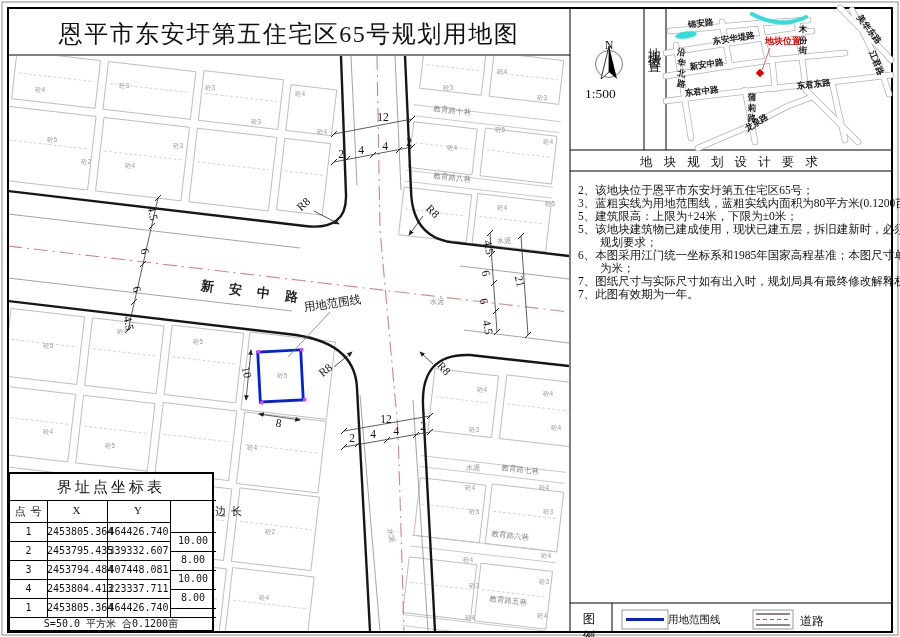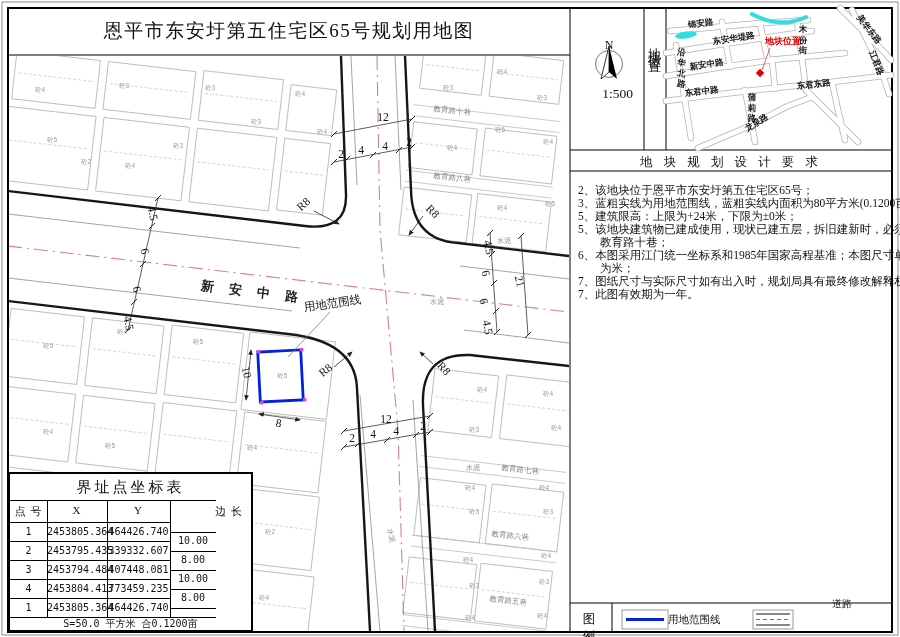--- a/index.html
+++ b/index.html
@@ -25,33 +25,33 @@
   .dline{stroke:#333;stroke-width:.8;}
   .tick{stroke:#222;stroke-width:1;}
   .parcel{fill:none;stroke:#0022dd;stroke-width:2.8;}
   .pdot{fill:#f040f0;}
   .leader{stroke:#777;stroke-width:.8;fill:none;}
   .rarr{stroke:#222;stroke-width:.8;fill:none;}
   .mmg{stroke:#b2b2b2;stroke-width:6.5;fill:none;stroke-linecap:round;stroke-linejoin:round;}
   .mmw{stroke:#ffffff;stroke-width:5;fill:none;stroke-linecap:round;stroke-linejoin:round;}
   .frameln{stroke:#000;stroke-width:1;}
   
-  #title{left:8px;top:18px;width:562px;text-align:center;font-size:19px;letter-spacing:1.5px;}
+  #title{left:8px;top:18px;width:562px;text-align:center;font-size:24px;letter-spacing:1.5px;}
   #north-n{left:598px;top:38px;width:22px;text-align:center;font-size:12px;}
-  #scale{left:585px;top:86px;width:48px;text-align:right;font-size:13.5px;}
+  #scale{left:585px;top:86px;width:48px;text-align:left;font-size:13.5px;}
   #side-label{left:645px;top:37px;height:80px;writing-mode:vertical-rl;letter-spacing:4px;font-size:13px;}
   #req-header{left:570px;top:154px;width:322px;text-align:center;font-size:12.5px;letter-spacing:4px;}
   #notes{left:578px;top:184px;width:310px;font-size:11.5px;line-height:13px;}
   .note-line{white-space:nowrap;}
   .note-cont{padding-left:22px;}
   #legend-title{left:570px;top:611px;width:44px;text-align:center;font-size:12.5px;letter-spacing:6px;}
   #legend-l1{left:668px;top:613px;width:90px;font-size:10.5px;}
-  #legend-l2{left:800px;top:597px;width:44px;font-size:10px;margin-left:32px;}
+  #legend-l2{left:800px;top:613px;width:44px;font-size:12px;}
   
-  #ctable{left:8px;top:472px;width:245px;height:160px;border:2px solid #000;background:#fff;box-sizing:border-box;}
+  #ctable{left:8px;top:472px;width:206px;height:160px;border:2px solid #000;background:#fff;box-sizing:border-box;}
   #ct-title{position:absolute;left:0;top:4px;width:100%;text-align:center;font-size:15px;letter-spacing:3px;}
   .ct-cell{position:absolute;text-align:center;font-size:10px;font-family:"DejaVu Sans Mono",monospace;}
   .ct-head{position:absolute;text-align:center;font-size:11px;letter-spacing:1px;font-family:"Liberation Serif",serif;}
   .tl-h{position:absolute;height:0;border-top:1px solid #000;}
   .tl-v{position:absolute;width:0;border-left:1px solid #000;}
   #ct-footer{position:absolute;left:0;top:143px;width:100%;text-align:center;font-size:10px;font-family:"DejaVu Sans Mono",monospace;}
 </style>
 </head>
 <body>
 
@@ -416,21 +416,21 @@
 <div class="ov" id="title">恩平市东安圩第五住宅区65号规划用地图</div>
 <div class="ov" id="north-n">N</div>
 <div class="ov" id="scale">1:500</div>
 <div class="ov" id="side-label">地块位置</div>
 <div class="ov" id="req-header">地 块 规 划 设 计 要 求</div>
 <div class="ov" id="notes">
       <div class="note-line">2、该地块位于恩平市东安圩第五住宅区65号；</div>
       <div class="note-line">3、蓝粗实线为用地范围线，蓝粗实线内面积为80平方米(0.1200亩)；</div>
       <div class="note-line">5、建筑限高：上限为+24米，下限为±0米；</div>
       <div class="note-line">5、该地块建筑物已建成使用，现状已建五层，拆旧建新时，必须符合</div>
-      <div class="note-line note-cont">教育路十巷；</div>
+      <div class="note-line note-cont">规划要求；</div>
       <div class="note-line">6、本图采用江门统一坐标系和1985年国家高程基准；本图尺寸单位</div>
       <div class="note-line note-cont">为米；</div>
       <div class="note-line">7、图纸尺寸与实际尺寸如有出入时，规划局具有最终修改解释权；</div>
       <div class="note-line">7、此图有效期为一年。</div>
     </div>
 <div class="ov" id="legend-title">图 例</div>
 <div class="ov" id="legend-l1">用地范围线</div>
 <div class="ov" id="legend-l2">道路</div>
 
 <div class="ov" id="ctable">
@@ -453,21 +453,21 @@
         <div class="ct-cell" style="left: 0px; top: 71px; width: 37px;">2</div>
         <div class="ct-cell" style="left: 37px; top: 71px; width: 60px;">2453795.435</div>
         <div class="ct-cell" style="left: 97px; top: 71px; width: 63px;">339332.607</div>
         <div class="tl-h" style="left: 0px; top: 86px; width: 160px;"></div>
         <div class="ct-cell" style="left: 0px; top: 90px; width: 37px;">3</div>
         <div class="ct-cell" style="left: 37px; top: 90px; width: 60px;">2453794.484</div>
         <div class="ct-cell" style="left: 97px; top: 90px; width: 63px;">407448.081</div>
         <div class="tl-h" style="left: 0px; top: 105px; width: 160px;"></div>
         <div class="ct-cell" style="left: 0px; top: 109px; width: 37px;">4</div>
         <div class="ct-cell" style="left: 37px; top: 109px; width: 60px;">2453804.413</div>
-        <div class="ct-cell" style="left: 97px; top: 109px; width: 63px;">773459.235</div>
+        <div class="ct-cell" style="left: 97px; top: 109px; width: 63px;">223337.711</div>
         <div class="tl-h" style="left: 0px; top: 124px; width: 160px;"></div>
         <div class="ct-cell" style="left: 0px; top: 128px; width: 37px;">1</div>
         <div class="ct-cell" style="left: 37px; top: 128px; width: 60px;">2453805.364</div>
         <div class="ct-cell" style="left: 97px; top: 128px; width: 63px;">464426.740</div>
         <div class="tl-h" style="left: 160px; top: 57.5px; width: 46px;"></div>
         <div class="tl-h" style="left: 160px; top: 76.5px; width: 46px;"></div>
         <div class="tl-h" style="left: 160px; top: 95.5px; width: 46px;"></div>
         <div class="tl-h" style="left: 160px; top: 114.5px; width: 46px;"></div>
         <div class="tl-h" style="left: 160px; top: 133.5px; width: 46px;"></div>
         <div class="ct-cell" style="left: 160px; top: 61px; width: 46px;">10.00</div>

